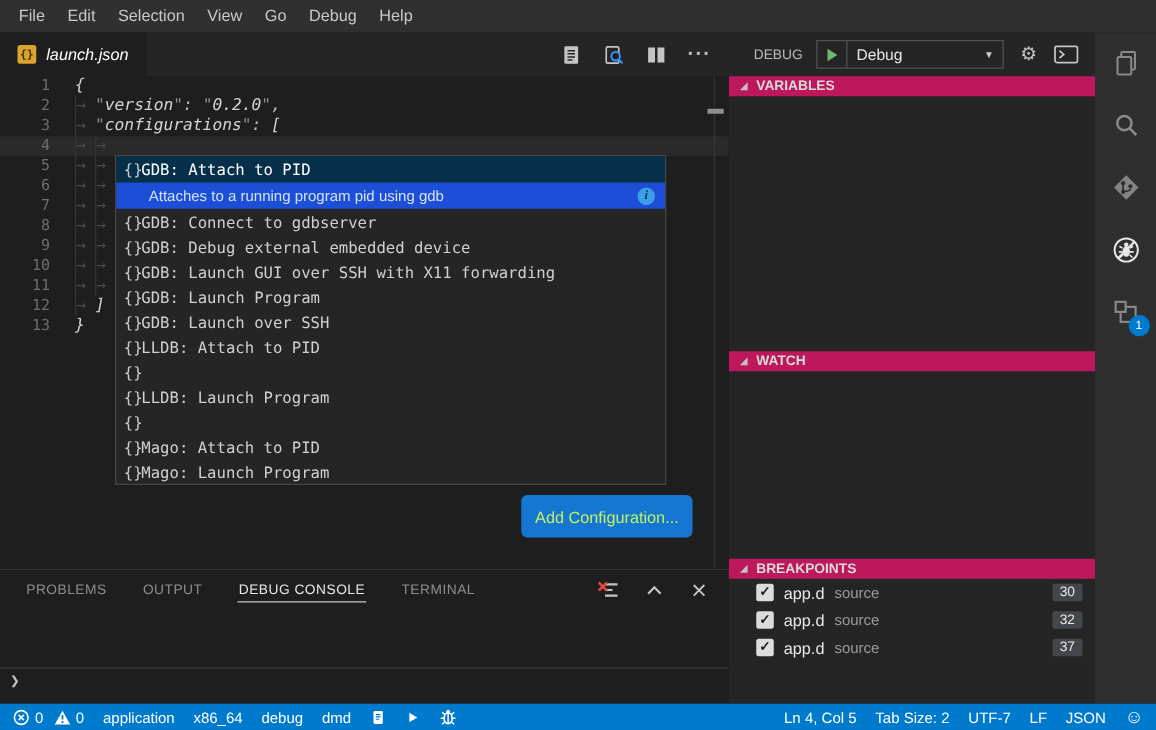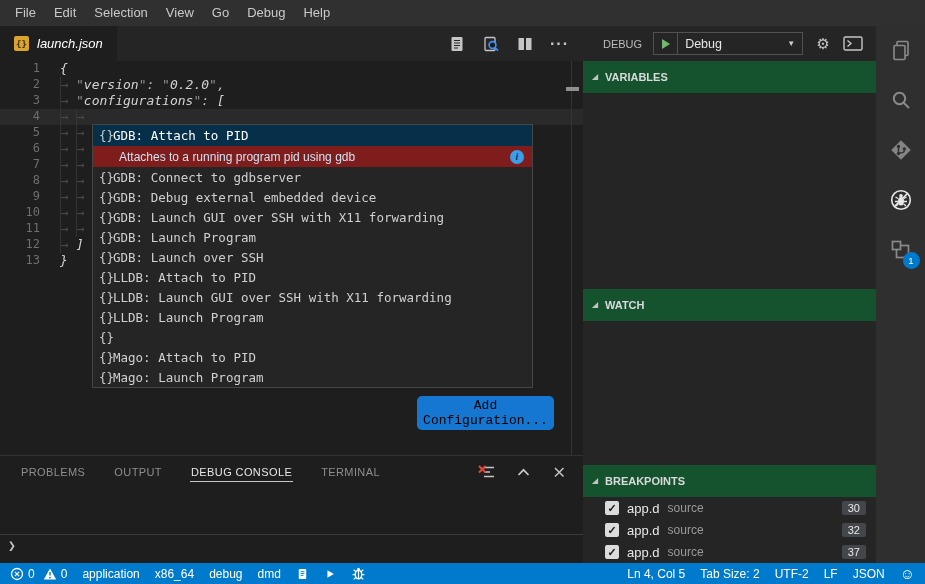--- a/index.html
+++ b/index.html
@@ -36,33 +36,33 @@
   .tok-q { color:#8f8f8f; } .tok-k { color:#d4d4d4; } .tok-s { color:#d4d4d4; }
   .tok-p { color:#bdbdbd; } .tok-b { color:#d4d4d4; }
   .ruler-line { position:absolute; left:571px; top:0; bottom:0; width:1px; background:#343434; }
   .overview-mark { position:absolute; left:566px; top:26px; width:13px; height:4px; background:#8f8f8f; }
 
   
   .suggest { position:absolute; left:92px; top:63px; width:441px; background:#252526;
              border:1px solid #454545; z-index:5; }
   .sg-sel-label { height:21px; background:#062f4a; display:flex; align-items:center;
              color:#ffffff; font:12.5px "DejaVu Sans Mono", monospace; }
-  .sg-sel-desc { height:21px; background:#7f1d1d; display:flex; align-items:center; padding-left:26px;
+  .sg-sel-desc { height:21px; background:#1d4ed8; display:flex; align-items:center; padding-left:26px;
              color:#cfe3f2; font-size:12px; position:relative; }
   .sg-info { position:absolute; right:8px; top:3.5px; width:14px; height:14px; border-radius:50%;
              background:#3b9ee8; color:#0b3252; font:bold italic 10px "Liberation Serif", serif;
              display:flex; align-items:center; justify-content:center; }
   .sg-row { height:20px; display:flex; align-items:center; color:#d0d0d0;
              font:12.5px "DejaVu Sans Mono", monospace; }
   .sg-icon { width:20px; padding-left:6px; color:#cccccc; flex:none; font-style:normal; }
 
   
   .add-config { position:absolute; left:417px; top:335px; width:137px; height:34px; background:#1577d1;
-             color:#000000; border:none; border-radius:5px; font-size:13px;
-             font-family:Liberation Mono, monospace; cursor:pointer; z-index:4; }
+             color:#bef264; border:none; border-radius:5px; font-size:13px;
+             font-family:Liberation Sans, sans-serif; cursor:pointer; z-index:4; }
 
   
   .panel { height:100px; background:#1e1e1e; border-top:1px solid #333333; display:flex;
            flex-direction:column; flex:none; }
   .panel-tabs { height:32px; display:flex; align-items:center; padding-left:20px; gap:27px; flex:none; }
   .panel-tab { font-size:11px; letter-spacing:.4px; color:#8e8e8e; padding:3px 1px; }
   .panel-tab.active { color:#e7e7e7; border-bottom:1px solid #c6c6c6; }
   .panel-actions { margin-left:auto; display:flex; gap:18px; padding-right:16px; align-items:center; }
   .panel-body { flex:1; }
   .panel-input { height:21px; border-top:1px solid #3a3a3a; color:#c5c5c5; padding-left:8px;
@@ -76,21 +76,21 @@
   .dt-play { width:24px; height:100%; display:flex; align-items:center; justify-content:center;
              border-right:1px solid #515151; cursor:pointer; }
   .dt-play-tri { width:0; height:0; border-top:5px solid transparent; border-bottom:5px solid transparent;
              border-left:8px solid #71b971; }
   .dt-select { width:124px; height:100%; display:flex; align-items:center; padding:0 7px;
              color:#e6e6e6; font-size:12.5px; cursor:pointer; }
   .dt-caret { margin-left:auto; font-size:8px; color:#cccccc; }
   .dt-gear { margin-left:13px; font-size:15px; color:#c5c5c5; cursor:pointer; line-height:1; }
   .dt-console { margin-left:13px; cursor:pointer; display:flex; }
 
-  .section-header { height:32px; background:#14532d; display:flex; align-items:center;
+  .section-header { height:16px; background:#be185d; display:flex; align-items:center;
              padding-left:8px; gap:6px; color:#dadada; font-size:11px; font-weight:bold; flex:none; }
   .sec-body-variables { height:204px; } .sec-body-watch { height:24px; } .sec-body-callstack { height:126px; }
   .bp-row { height:22px; display:flex; align-items:center; padding:0 10px 0 22px; gap:8px; }
   .bp-check { width:14px; height:14px; background:#dcdcdc; border-radius:2px; color:#1e1e1e;
               font-size:11px; line-height:14px; text-align:center; font-weight:bold; flex:none; }
   .bp-file { color:#e8e8e8; font-size:13px; }
   .bp-kind { color:#9a9a9a; font-size:12px; }
   .bp-line { margin-left:auto; background:#43474b; color:#e8e8e8; font-size:11px;
              padding:1px 6px; border-radius:2px; }
 
@@ -207,21 +207,20 @@
               <div class="sg-row">
                 <span class="sg-icon">{}</span>
                 <span>GDB: Launch over SSH</span>
               </div>
               <div class="sg-row">
                 <span class="sg-icon">{}</span>
                 <span>LLDB: Attach to PID</span>
               </div>
               <div class="sg-row">
                 <span class="sg-icon">{}</span>
-                <span>LLDB: Launch GUI over SSH with X11 forwarding</span>
               </div>
               <div class="sg-row">
                 <span class="sg-icon">{}</span>
                 <span>LLDB: Launch Program</span>
               </div>
               <div class="sg-row">
                 <span class="sg-icon">{}</span>
               </div>
               <div class="sg-row">
                 <span class="sg-icon">{}</span>
@@ -415,19 +414,19 @@
           <svg width="15" height="15" viewBox="0 0 14 14" fill="none" stroke="#ffffff">
             <ellipse cx="7" cy="8" rx="3" ry="4" stroke-width="1.3"></ellipse>
             <path d="M7 4 V12 M4 8 H1.5 M12.5 8 H10 M4.8 5.5 L2.5 3.5 M9.2 5.5 L11.5 3.5 M4.8 10.5 L2.5 12.5 M9.2 10.5 L11.5 12.5" stroke-width="1.1"></path>
             <circle cx="7" cy="3" r="1.4" fill="#ffffff" stroke="none"></circle>
           </svg>
         </span>
       </div>
     <div class="sb-right" id="sb-right">
       <span class="sb-item">Ln 4, Col 5</span>
         <span class="sb-item">Tab Size: 2</span>
-        <span class="sb-item">UTF-2</span>
+        <span class="sb-item">UTF-7</span>
         <span class="sb-item">LF</span>
         <span class="sb-item">JSON</span>
         <span class="sb-item sb-smiley">☺</span>
     </div>
   </div>
 </div>
 
 </body></html>

